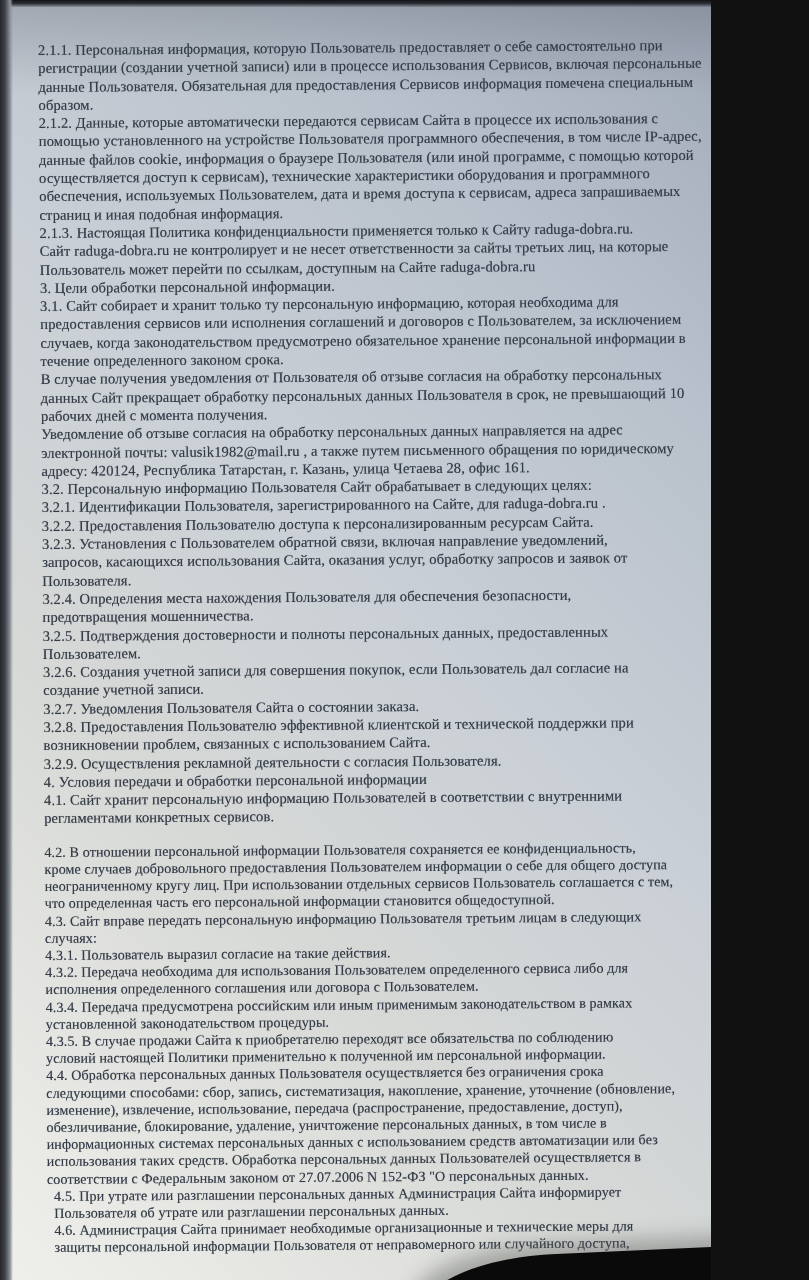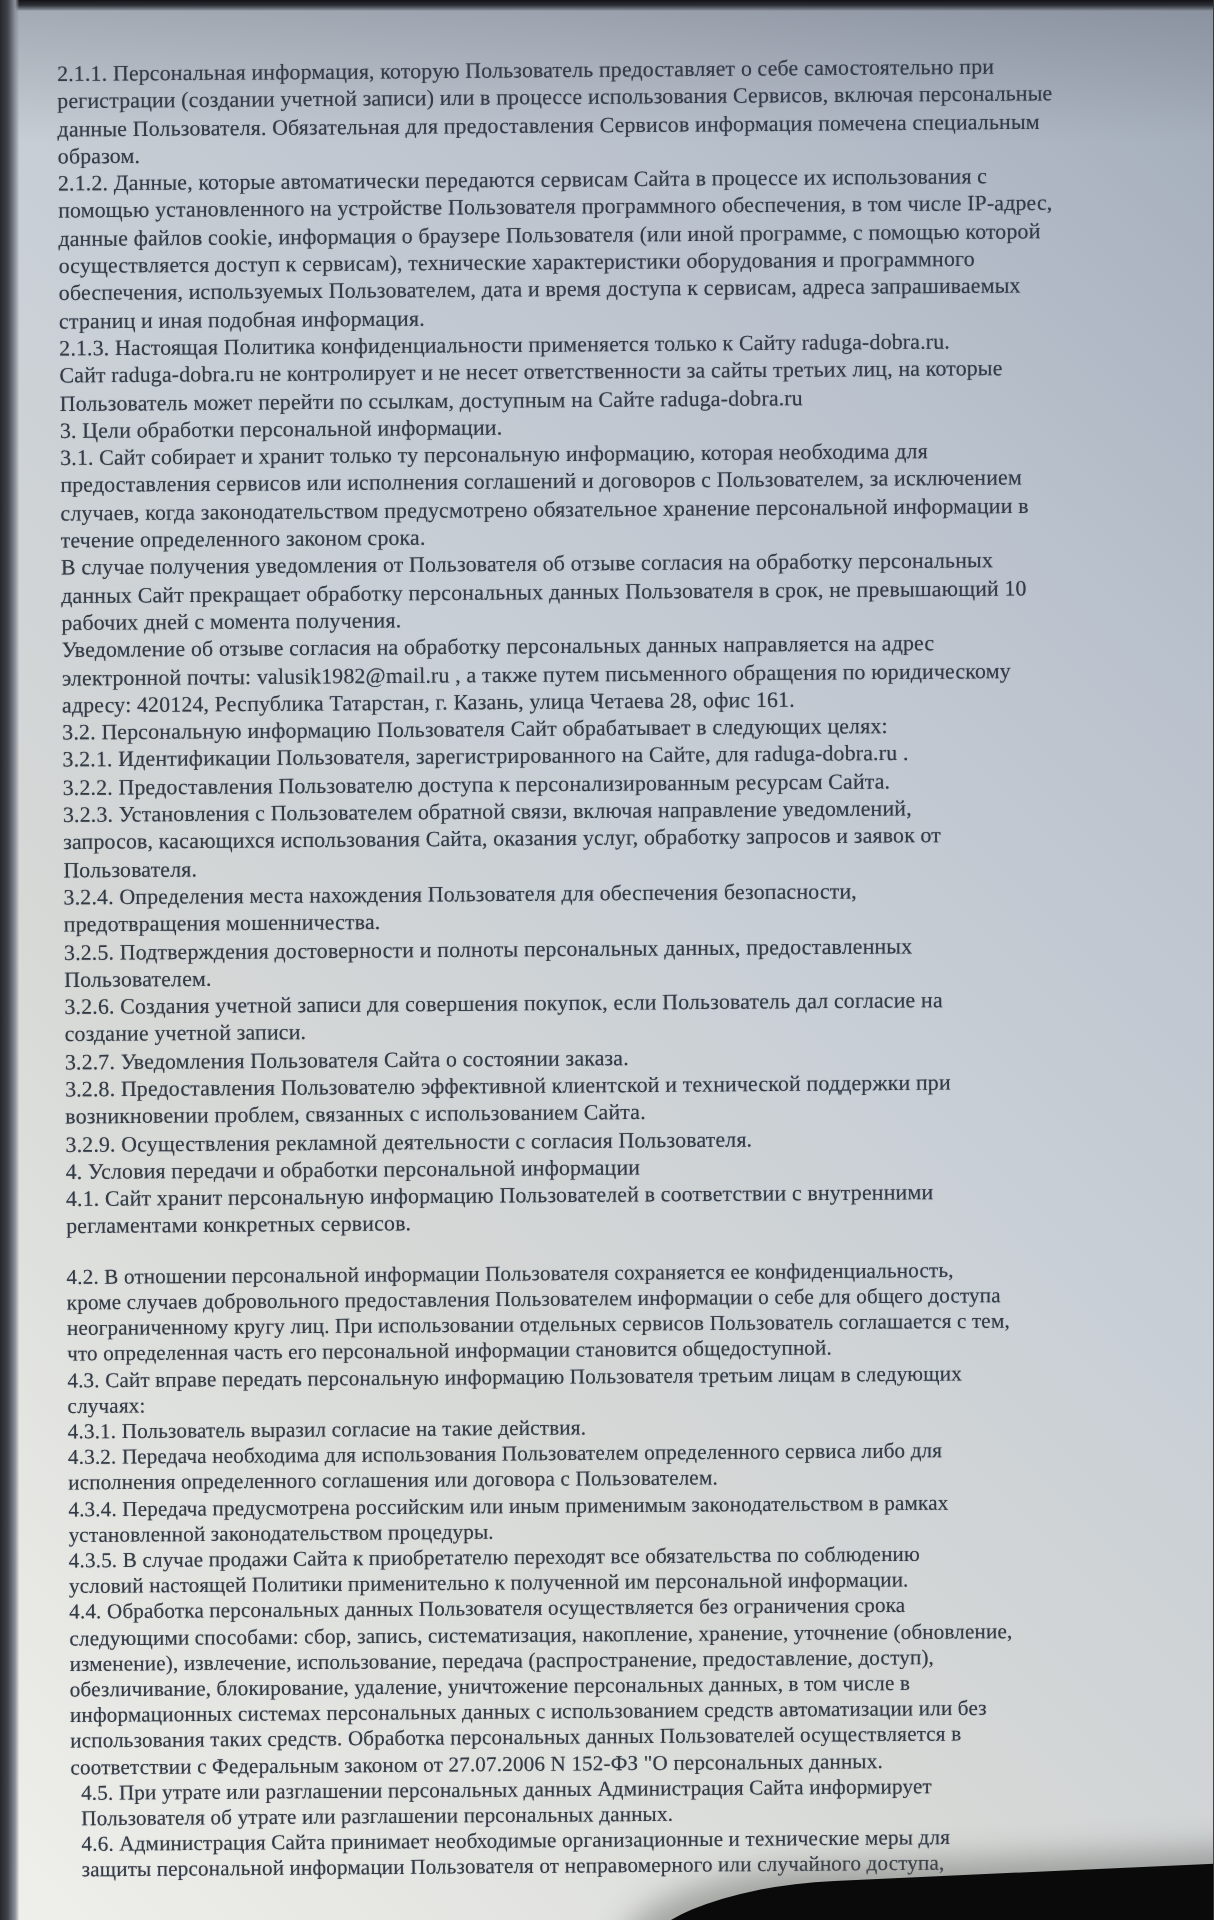--- a/index.html
+++ b/index.html
@@ -1,17 +1,17 @@
 <!DOCTYPE html>
 <html><head>
 <meta charset="utf-8">
 <style>
   html,body { margin:0; padding:0; background:#111; }
   .photo {
-    position:relative; width:809px; height:1280px; overflow:hidden;
+    position:relative; width:711px; height:1280px; overflow:hidden;
     background: linear-gradient(225deg, #a2abb9 0%, #b9c1cc 22%, #c9cfd6 45%, #d7d9d6 68%, #e7e8e4 88%, #efefeb 100%);
   }
   .photo::before {
     content:''; position:absolute; left:0; right:0; top:0; height:95px; pointer-events:none;
     background: linear-gradient(to bottom, rgba(70,76,88,0.28), rgba(70,76,88,0));
   }
   .top-edge {
     position:absolute; top:0; left:0; right:0; height:7px;
     background: linear-gradient(to bottom, #121317 0%, #2c2f35 50%, rgba(95,100,110,0.30) 100%);
   }

